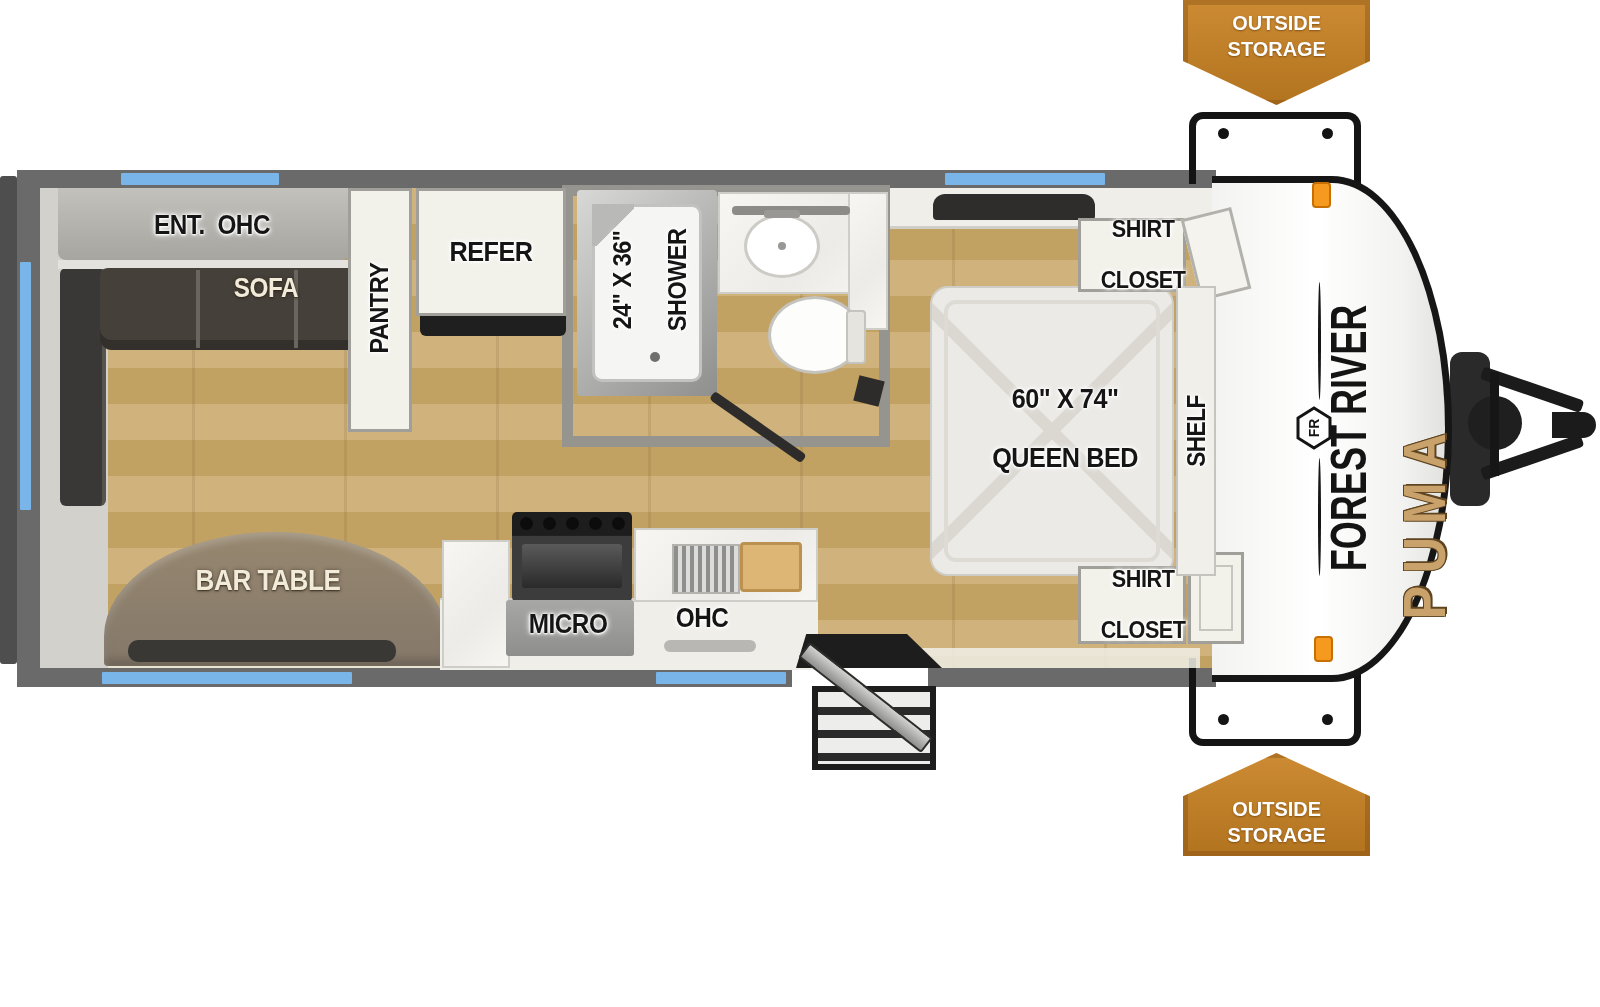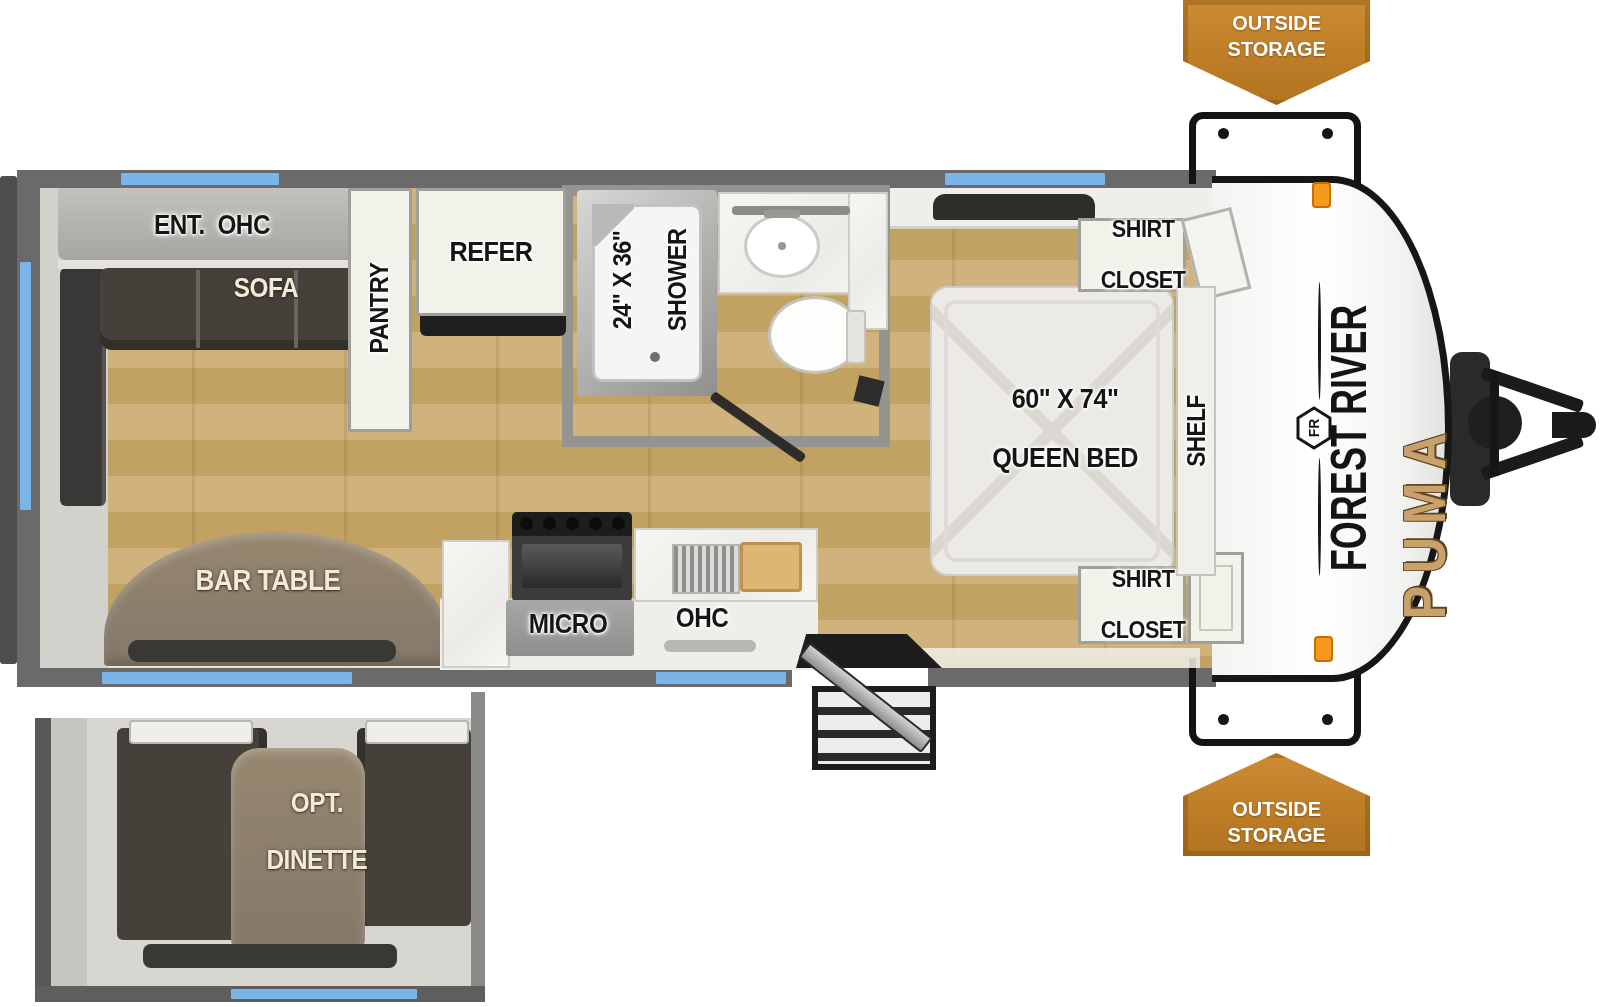--- a/index.html
+++ b/index.html
@@ -203,35 +203,14 @@
   <div class="abs" style="left:128px;top:640px;width:268px;height:22px;background:#3a3834;border-radius:10px;z-index:9;"></div>
 
   <div class="abs" style="left:796px;top:634px;width:146px;height:34px;background:#1d1d1d;
               clip-path:polygon(7% 0,76% 0,100% 100%,0 100%);z-index:14;"></div>
   <div class="abs" style="left:792px;top:668px;width:136px;height:19px;background:#ffffff;z-index:6;"></div>
   <div class="abs" style="left:812px;top:686px;width:124px;height:84px;border:6px solid #1d1d1d;box-sizing:border-box;
               background:repeating-linear-gradient(180deg,#ededeb 0 15px,#2a2a2a 15px 23px);z-index:13;"></div>
   <div class="abs" style="left:804px;top:640px;width:152px;height:15px;background:linear-gradient(180deg,#d2d2d0,#8f8f8d);
               border:2px solid #2c2c2a;border-radius:3px;transform:rotate(38deg);transform-origin:left center;z-index:15;"></div>
 
-  <div class="abs" style="left:35px;top:692px;width:450px;height:312px;z-index:20;">
-    <div style="position:absolute;left:14px;top:26px;width:422px;height:268px;background:#d8d6d1;"></div>
-    <div style="position:absolute;left:0;top:26px;width:16px;height:276px;background:#585856;"></div>
-    <div style="position:absolute;left:16px;top:26px;width:36px;height:268px;background:#c7c5c0;"></div>
-    <div style="position:absolute;left:436px;top:0;width:14px;height:302px;background:#8a8a86;"></div>
-    <div style="position:absolute;left:0;top:294px;width:450px;height:16px;background:#5e5e5c;"></div>
-    <div class="window" style="left:196px;top:297px;width:186px;height:10px;"></div>
-
-    <div class="dark" style="position:absolute;left:82px;top:36px;width:150px;height:212px;border-radius:6px;box-shadow:inset -8px 0 0 rgba(0,0,0,.22);"></div>
-    <div style="position:absolute;left:94px;top:28px;width:120px;height:20px;background:#efeeea;border:2px solid #b9b7b1;border-radius:4px;"></div>
-    <div class="dark" style="position:absolute;left:322px;top:36px;width:114px;height:198px;border-radius:6px;box-shadow:inset 8px 0 0 rgba(0,0,0,.22);"></div>
-    <div style="position:absolute;left:330px;top:28px;width:100px;height:20px;background:#efeeea;border:2px solid #b9b7b1;border-radius:4px;"></div>
-
-    <div style="position:absolute;left:196px;top:56px;width:134px;height:200px;background:linear-gradient(180deg,#96876f,#84786a);
-                border-radius:28px 28px 8px 8px;box-shadow:inset 0 4px 8px rgba(255,255,255,.25);"></div>
-    <div class="lbl cream" style="left:263px;top:140px;transform:translate(-50%,-50%) scaleX(.9);font-size:27px;">
-      <span>OPT.</span><br>
-      <span>DINETTE</span>
-    </div>
-    <div style="position:absolute;left:108px;top:252px;width:254px;height:24px;background:#3a3834;border-radius:8px;"></div>
-  </div>
 
 </div>
 
 </body></html>

